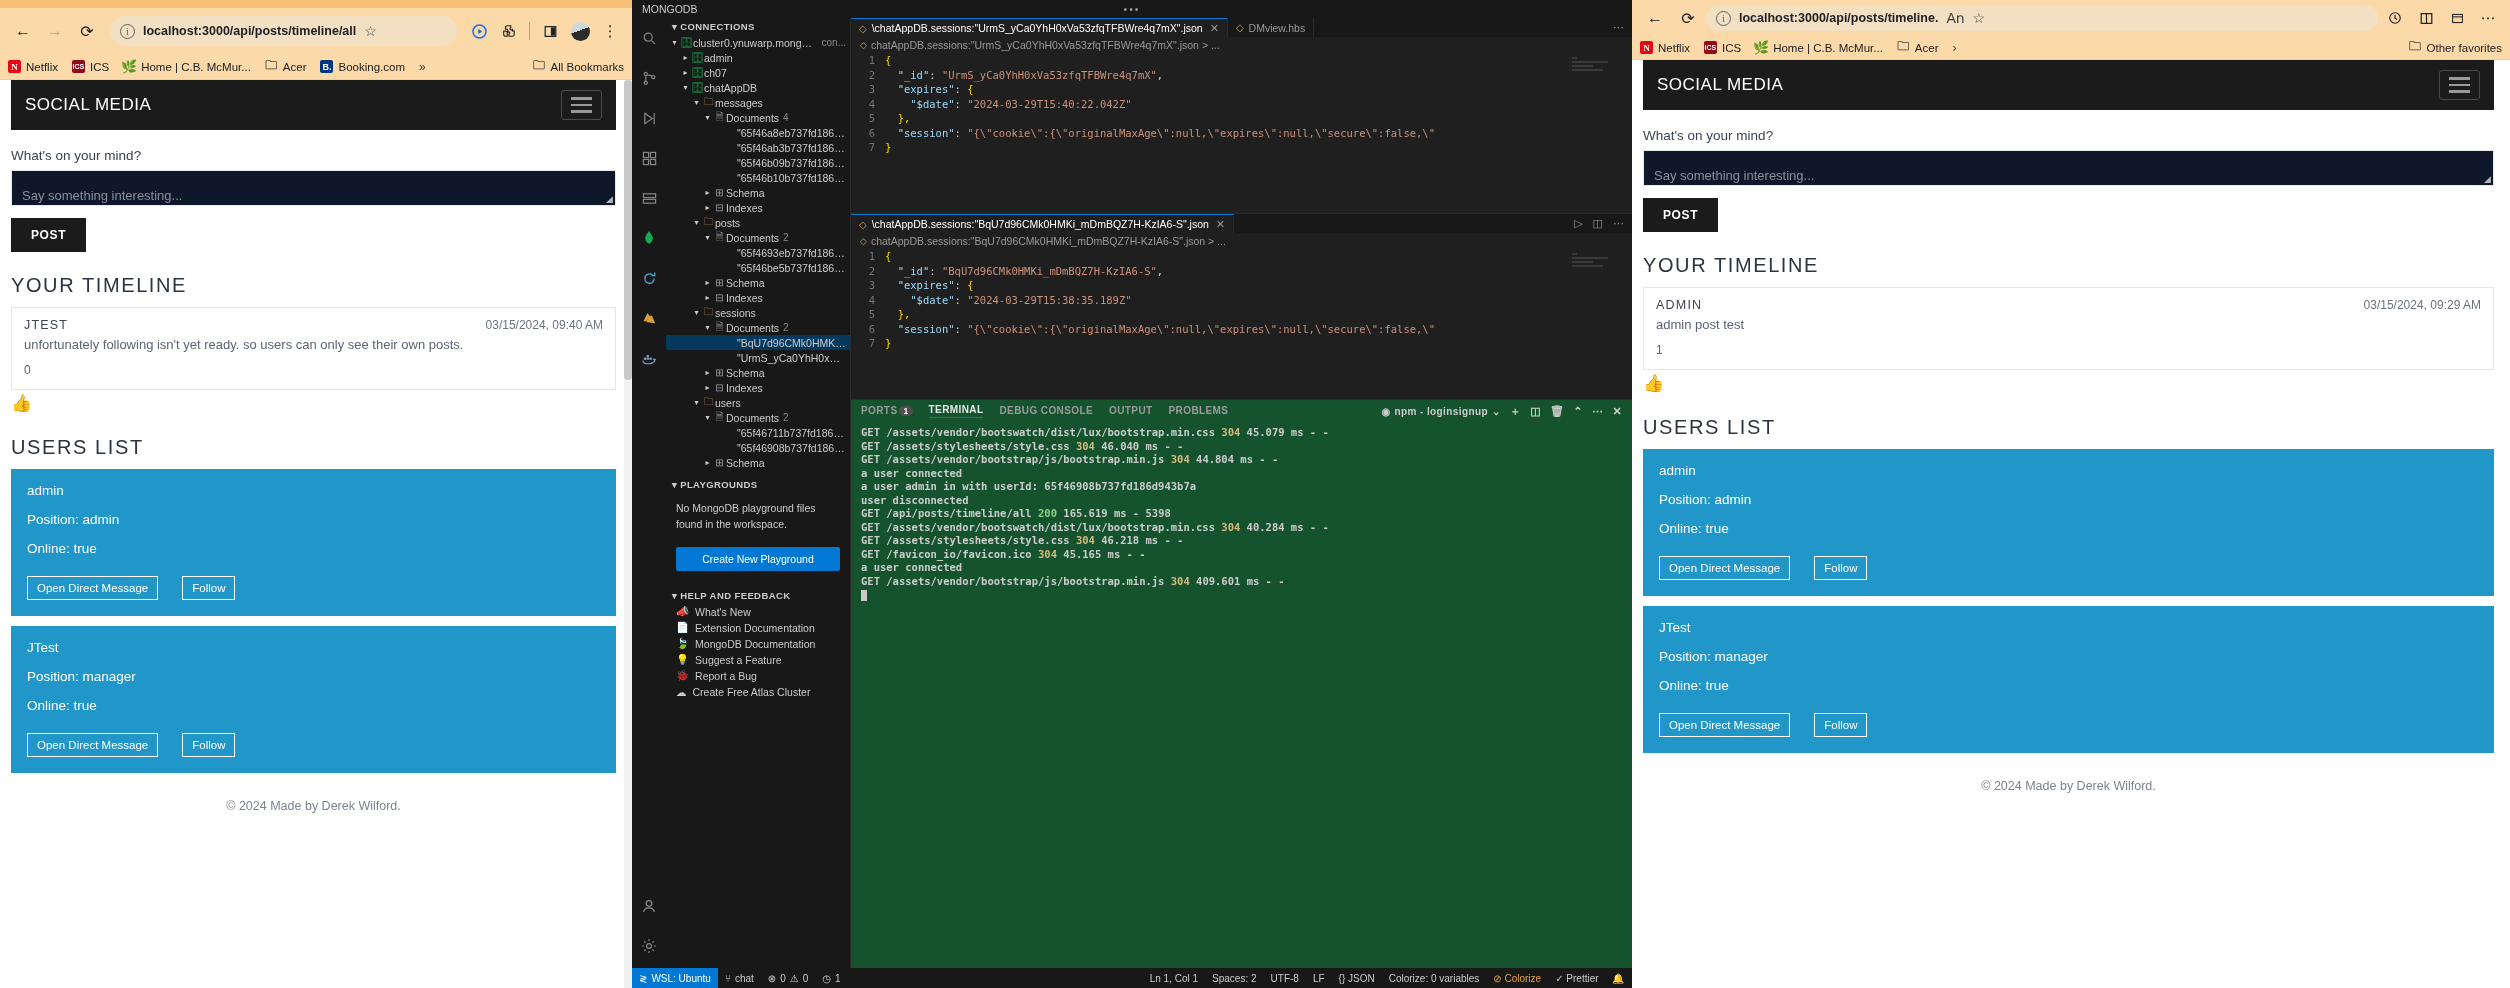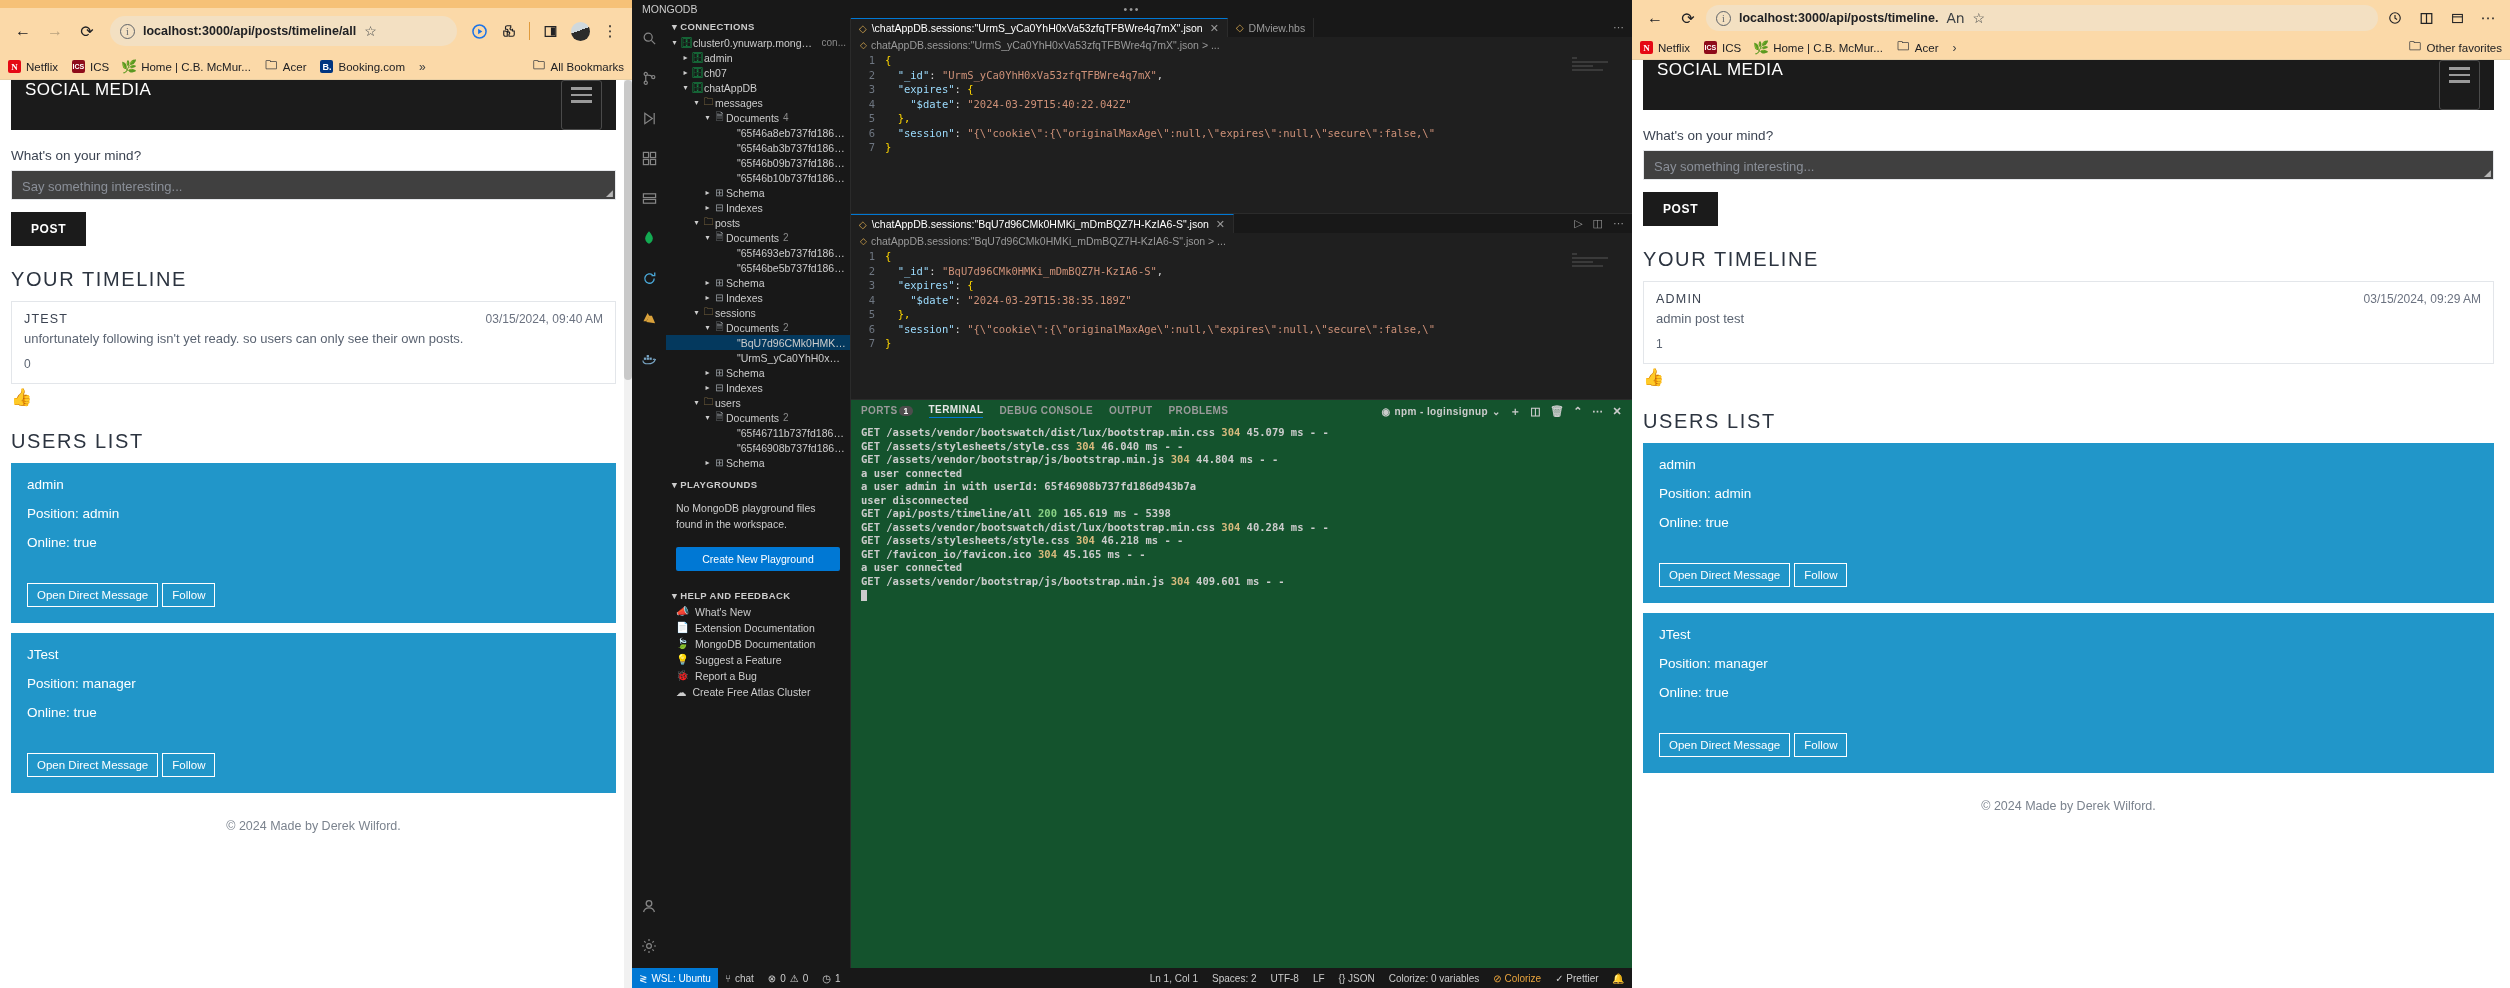--- a/index.html
+++ b/index.html
@@ -49,33 +49,33 @@
   .bm-ics { background: #8e0b1a; font-size: 7px; }
   .bm-leaf { background: transparent; color: #4caf50; font-size: 13px; }
   .bm-folder { background: transparent; color: #5f6338; font-size: 12px; color: #444; }
   .bm-b { background: #003580; }
   .bm-chevron { font-size: 12px; color: #3c4043; }
   .bm-spacer { flex: 1; }
 
   
   .app-wrap { height: calc(988px - 8px - 46px - 26px); overflow: hidden; position: relative; background: #fff; padding-left: 11px; padding-right: 16px;}
   .app-navbar {
-    background: #1b1b1b; height: 50px; display: flex; 
+    background: #1b1b1b; height: 50px; display: flex; align-items: center;
     justify-content: space-between; padding: 0 14px; margin-bottom: 18px;
   }
   .app-brand { color: #fff; font-size: 17px; letter-spacing: .5px; }
   .hamburger {
     border: 1px solid #4a4a4a; border-radius: 3px; padding: 6px 9px;
     display: flex; flex-direction: column; gap: 4px; cursor: pointer;
   }
   .hamburger span { display: block; width: 21px; height: 2.5px; background: #9a9a9a; }
   .form-label { font-size: 13.5px; color: #3b4351; margin-bottom: 7px; }
   .textarea-box {
-    background: #404040; border: 1px solid #e6e8eb; height: 30px;
-    font-size: 13px; color: #8a8f98; padding: 8px 10px; position: relative;
+    background: #0f172a; border: 1px solid #e6e8eb; height: 30px;
+    font-size: 13px; color: #8a8f98; padding: 17px 10px; position: relative;
     margin-bottom: 12px;
   }
   .resize-grip { position: absolute; right: 2px; bottom: 1px; font-size: 9px; color: #b6b6b6; }
   .btn-post {
     background: #1b1b1b; color: #fff; border: none; font-size: 12px; font-weight: bold;
     letter-spacing: .6px; padding: 10px 20px; cursor: pointer; display: inline-block;
   }
   .section-title {
     font-size: 20px; letter-spacing: 1.6px; color: #2c3440; font-weight: 400;
     margin: 22px 0 10px 0;
@@ -83,21 +83,21 @@
   .post-card { border: 1px solid #e3e6ea; padding: 10px 12px 12px 12px; }
   .post-head { display: flex; justify-content: space-between; align-items: baseline; }
   .post-author { font-size: 12.5px; letter-spacing: 1.2px; color: #3b4351; }
   .post-date { font-size: 12px; color: #6b7280; }
   .post-body { font-size: 13px; color: #5b6472; line-height: 1.45; margin-top: 4px; }
   .post-count { font-size: 12px; color: #5b6472; margin-top: 8px; }
   .like-btn { font-size: 17px; margin-top: 3px; cursor: pointer; display: inline-block; }
   .user-card { background: #2196c9; color: #fff; padding: 14px 16px 16px 16px; margin-bottom: 10px; }
   .user-name { font-size: 13.5px; margin-bottom: 14px; }
   .user-meta { font-size: 13.5px; margin-bottom: 14px; }
-  .user-actions { display: flex; gap: 4px; margin-top: 33px; }
+  .user-actions { display: flex; gap: 24px; margin-top: 20px; }
   .btn-outline {
     background: transparent; border: 1px solid #fff; color: #fff;
     font-size: 11.5px; padding: 5px 9px; cursor: pointer;
   }
   .footer-credit { text-align: center; font-size: 12.5px; color: #7b838e; margin-top: 26px; }
   .scrollbar-right {
     position: absolute; right: 0; top: 80px; width: 8px; bottom: 0; background: #f1f1f1;
   }
   .scrollbar-thumb { position: absolute; top: 0; left: 0; width: 8px; height: 300px; background: #c9c9c9; border-radius: 4px; }
 

